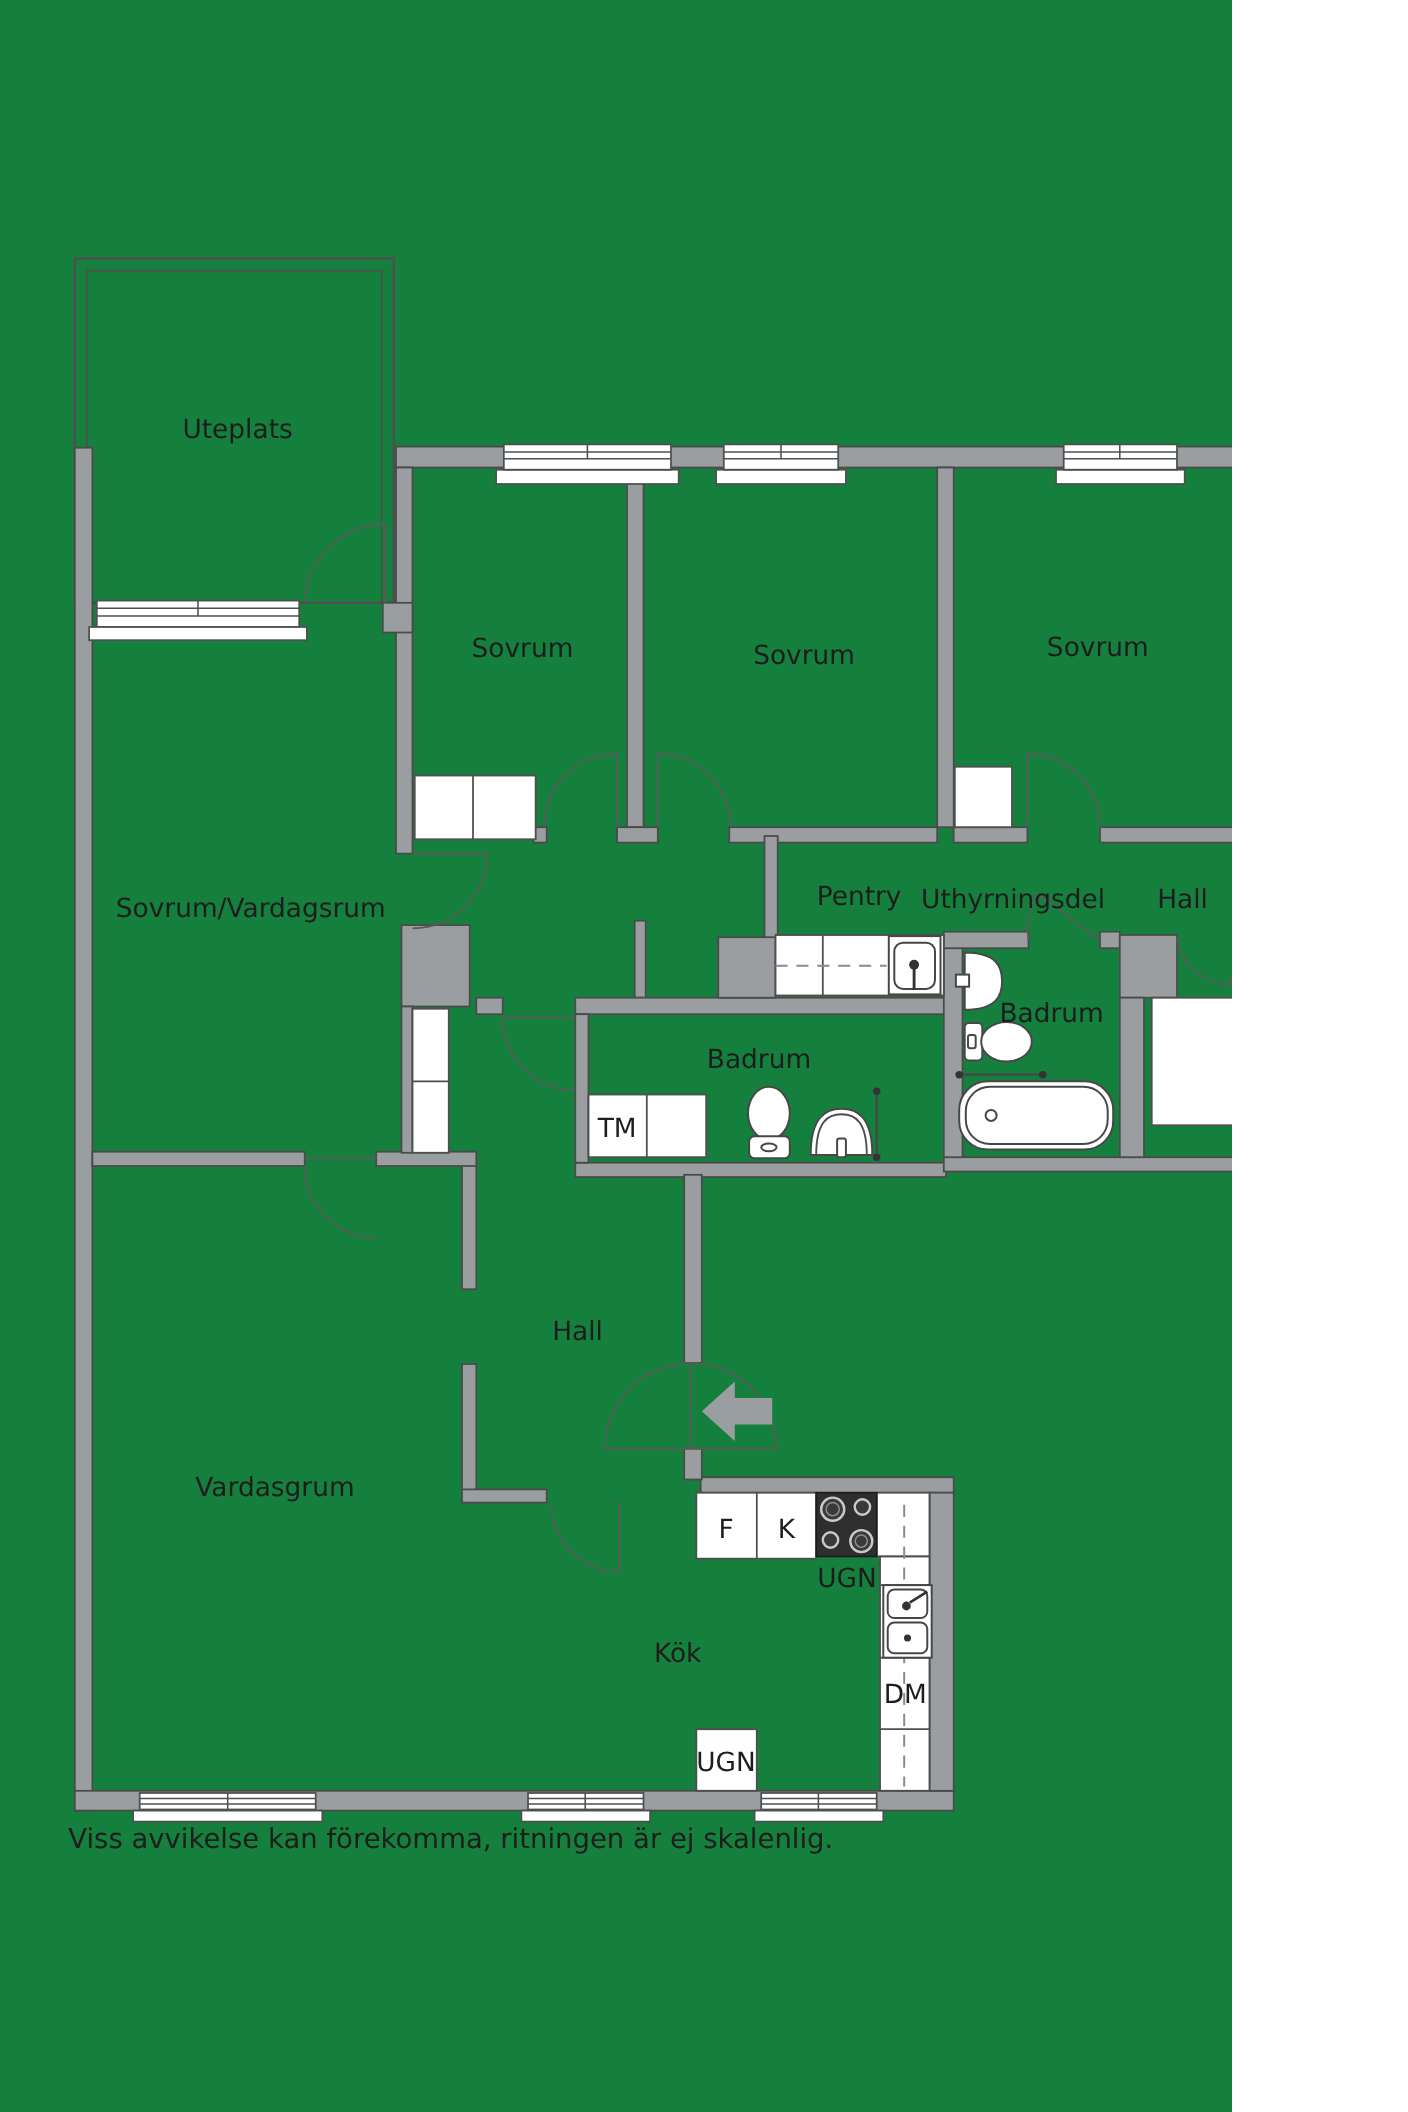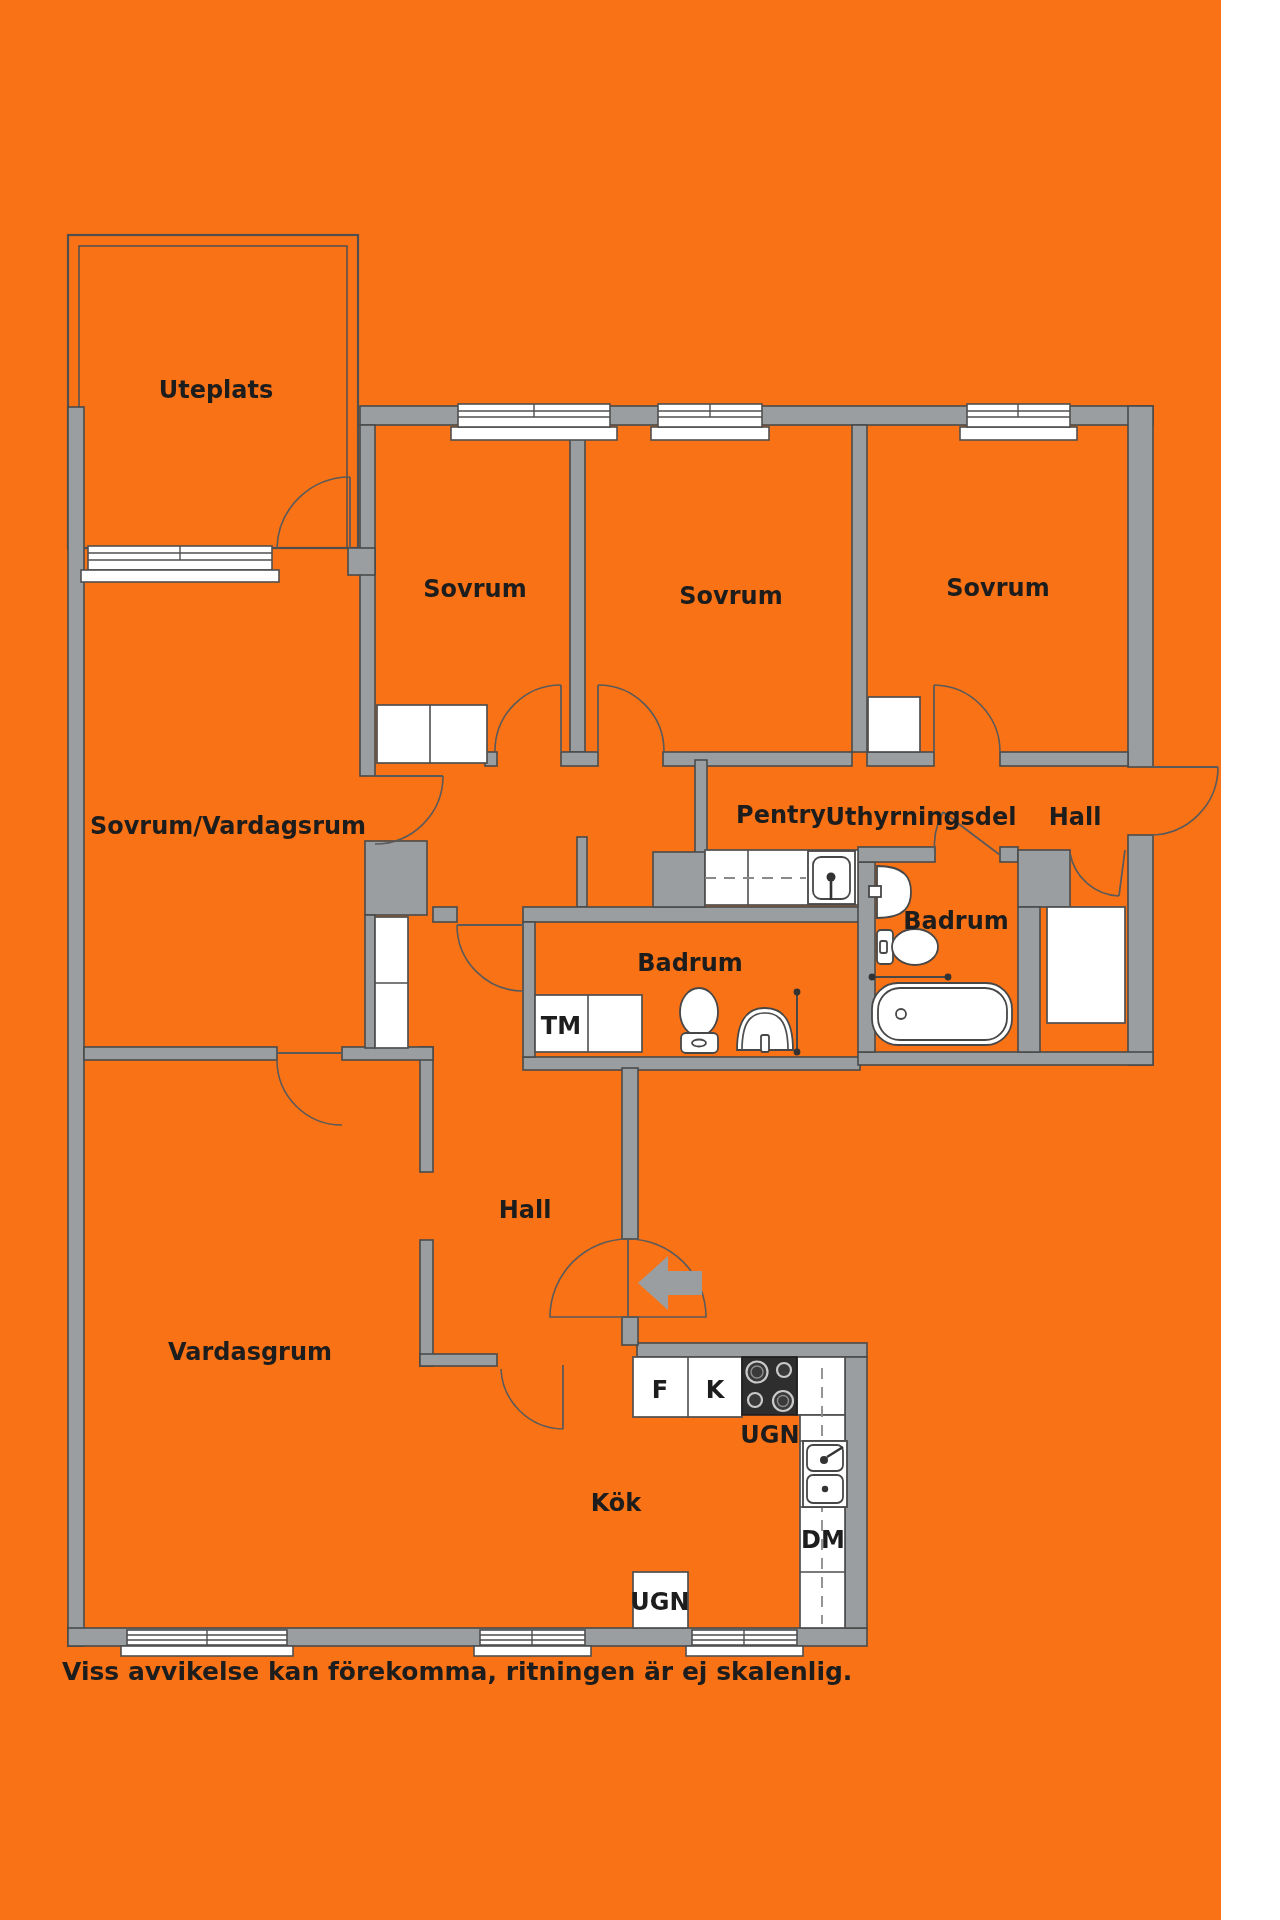--- a/index.html
+++ b/index.html
@@ -1,16 +1,16 @@
 <!DOCTYPE html>
 <html><head>
 <meta charset="utf-8">
 <style>
   html,body{margin:0;padding:0;background:#ffffff;}
-  .page{width:1221px;height:1920px;background:#f97316;position:relative;overflow:hidden;font-weight:bold;}
+  .page{width:1120px;height:1920px;background:#15803d;position:relative;overflow:hidden;}
   svg{display:block;}
   .wall{fill:#9b9ea1;stroke:#4a4a4a;stroke-width:1.6;}
   .thin{fill:#ffffff;stroke:#4f4f4f;stroke-width:1.7;}
   .thinline{fill:none;stroke:#4f4f4f;stroke-width:1.7;}
   .arc{fill:none;stroke:#5a5a5a;stroke-width:1.6;}
   .leaf{fill:none;stroke:#5a5a5a;stroke-width:1.8;}
   .dash{fill:none;stroke:#8a8a8a;stroke-width:1.8;stroke-dasharray:11 8;}
   .fix{fill:#ffffff;stroke:#474747;stroke-width:1.8;}
   .fixd{fill:#333333;stroke:none;}
   .win{fill:#ffffff;stroke:#4f4f4f;stroke-width:1.6;}

